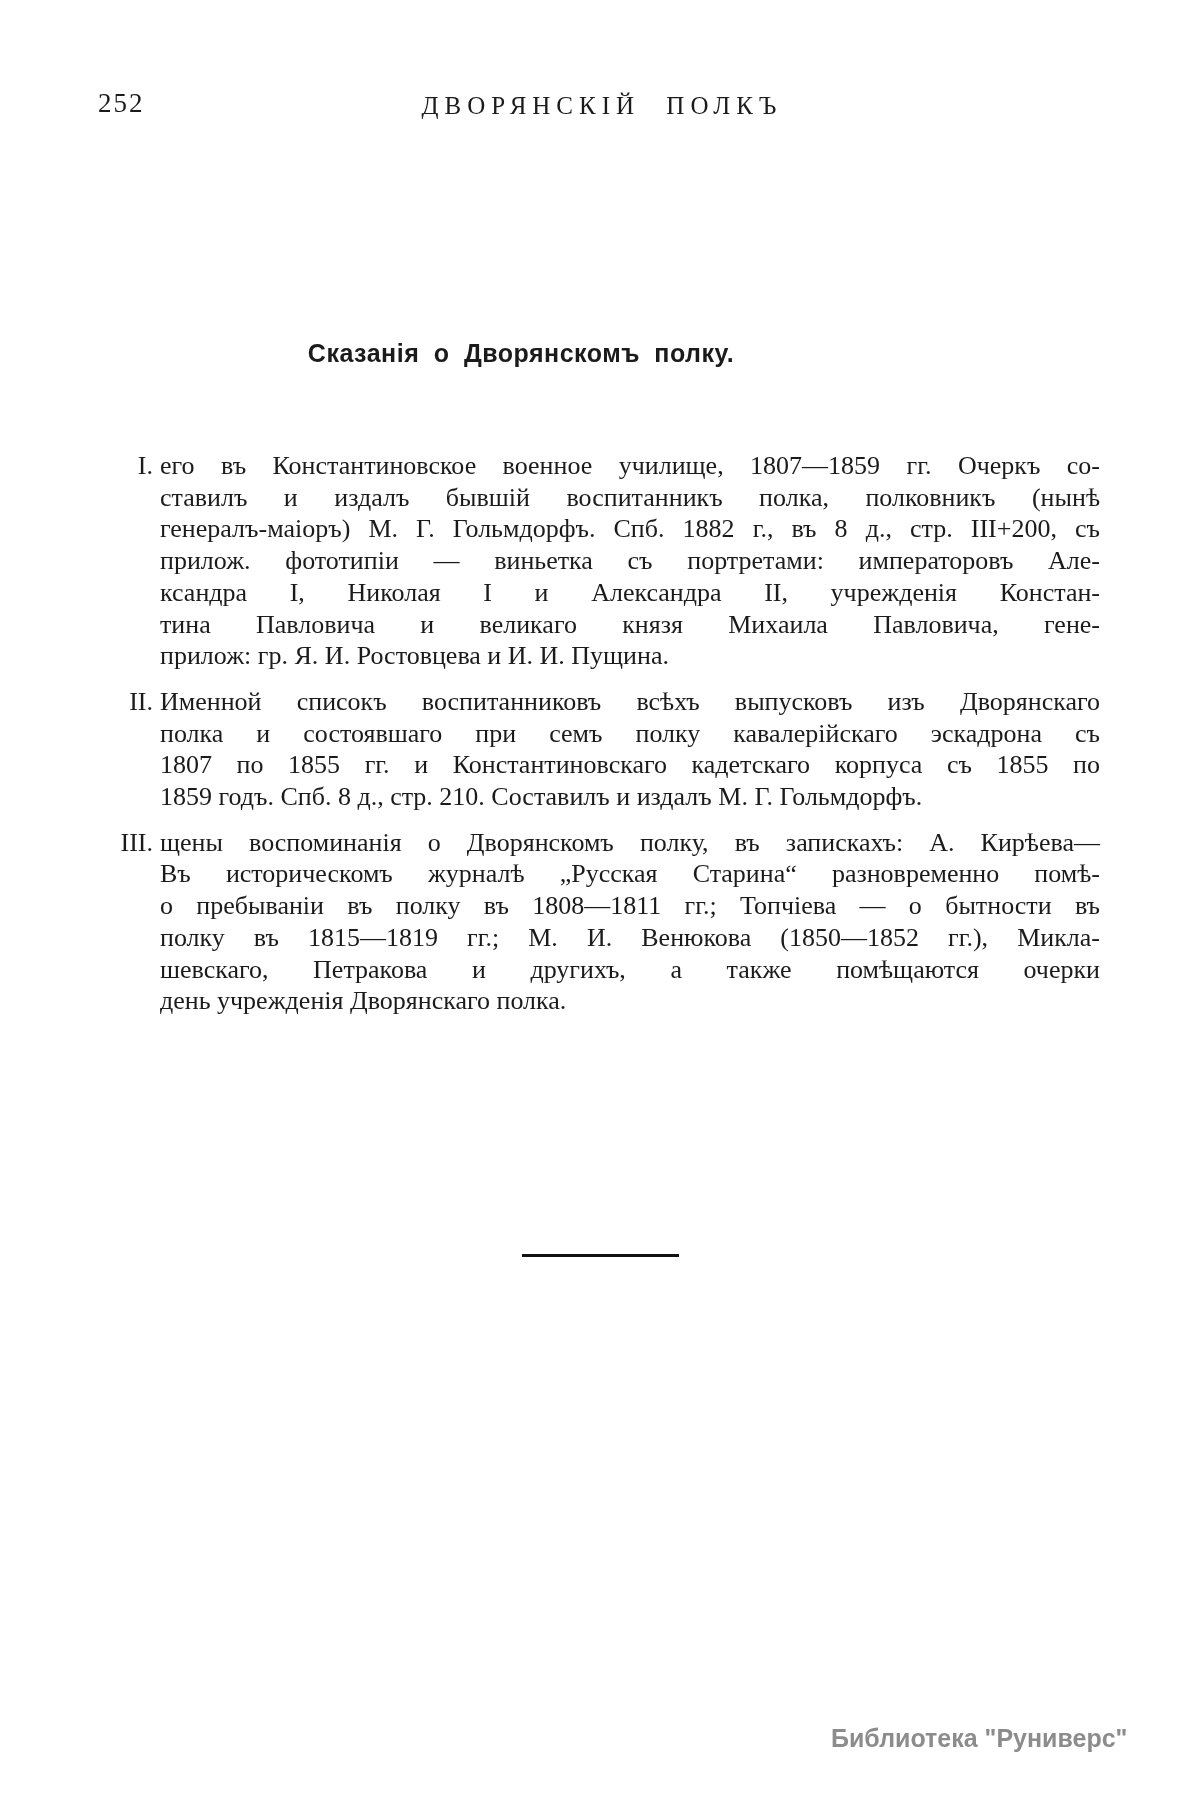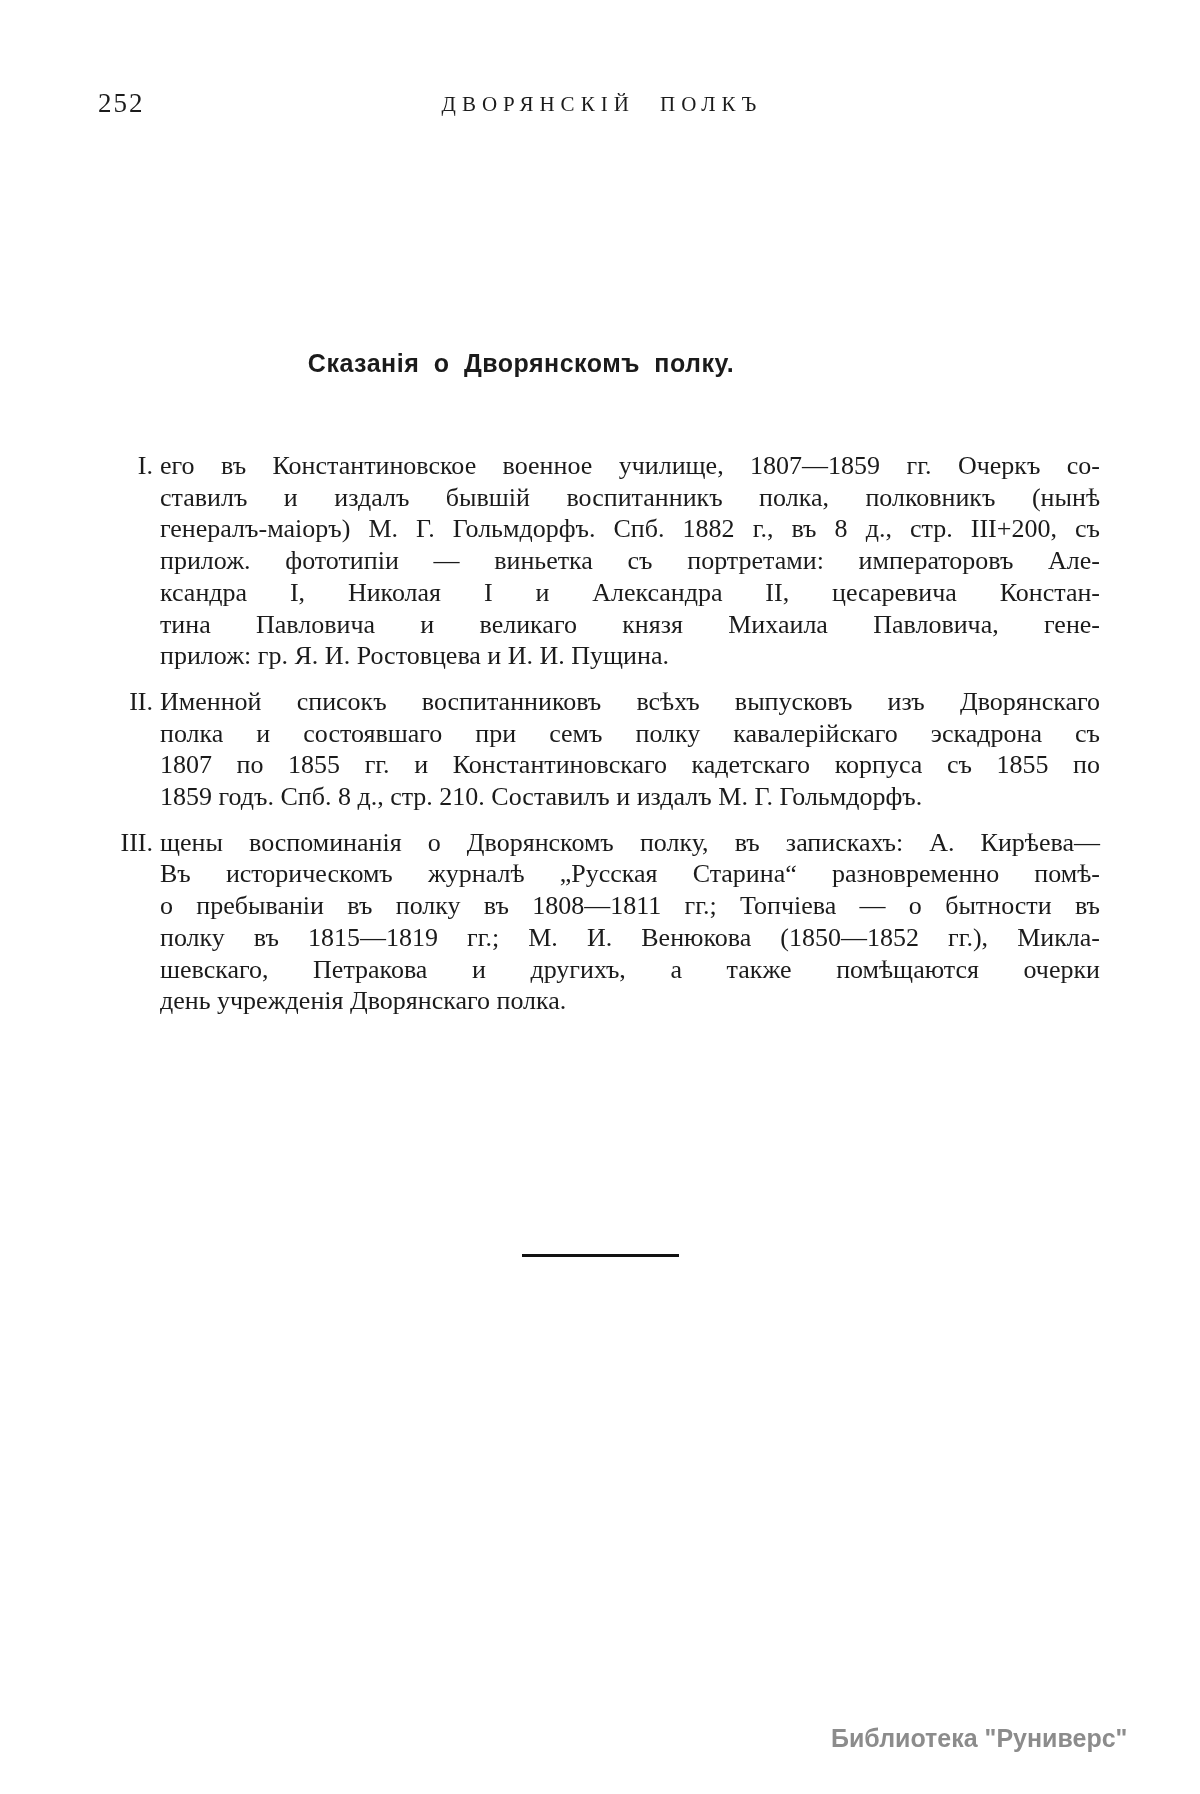--- a/index.html
+++ b/index.html
@@ -23,29 +23,29 @@
     left: 98px;
     top: 88px;
     font-size: 27px;
     letter-spacing: 2px;
   }
   .running-header {
     position: absolute;
     left: 602px;
     top: 92px;
     transform: translateX(-50%);
-    font-size: 21px;
+    font-size: 25px;
     letter-spacing: 6px;
     word-spacing: 14px;
     white-space: nowrap;
   }
   .section-title {
     position: absolute;
     left: 521px;
-    top: 349px;
+    top: 339px;
     transform: translateX(-50%);
     font-family: "Liberation Sans", sans-serif;
     font-weight: bold;
     font-size: 25px;
     letter-spacing: 0.5px;
     word-spacing: 7px;
     white-space: nowrap;
   }
   .content {
     position: absolute;
@@ -113,21 +113,21 @@
 
   <div class="content">
 
     <div class="biblio-item">
       <div class="numeral">I.</div>
       <div class="lines">
         <div class="line">его въ Константиновское военное училище, 1807—1859 гг. Очеркъ со-</div>
         <div class="line">ставилъ и издалъ бывшій воспитанникъ полка, полковникъ (нынѣ</div>
         <div class="line">генералъ-маіоръ) М. Г. Гольмдорфъ. Спб. 1882 г., въ 8 д., стр. III+200, съ</div>
         <div class="line">прилож. фототипіи — виньетка съ портретами: императоровъ Але-</div>
-        <div class="line">ксандра I, Николая I и Александра II, цесаревича Констан-</div>
+        <div class="line">ксандра I, Николая I и Александра II, учрежденія Констан-</div>
         <div class="line">тина Павловича и великаго князя Михаила Павловича, гене-</div>
         <div class="line last">прилож: гр. Я. И. Ростовцева и И. И. Пущина.</div>
       </div>
     </div>
 
     <div class="biblio-item">
       <div class="numeral">II.</div>
       <div class="lines">
         <div class="line">Именной списокъ воспитанниковъ всѣхъ выпусковъ изъ Дворянскаго</div>
         <div class="line">полка и состоявшаго при семъ полку кавалерійскаго эскадрона съ</div>

